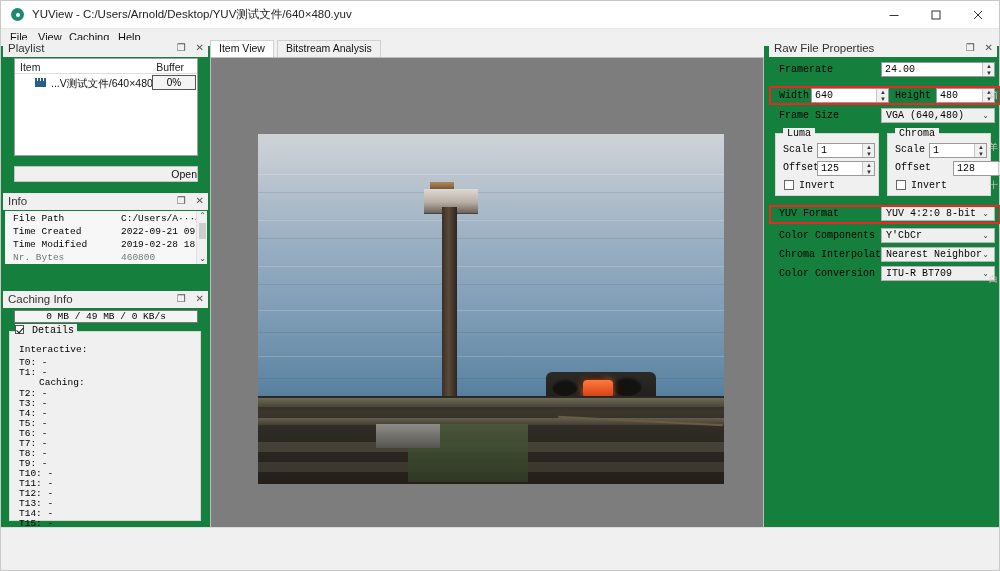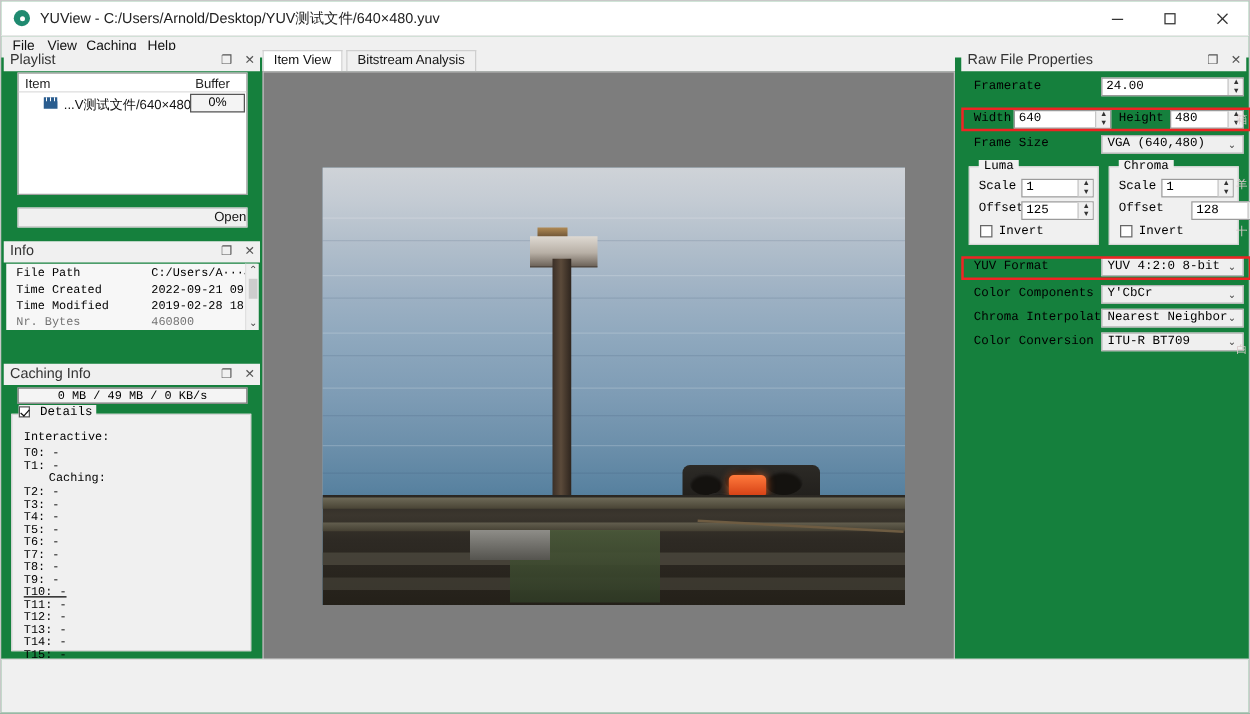--- a/index.html
+++ b/index.html
@@ -277,21 +277,21 @@
     <div class="cacheline mono" style="top:76px;">T1: -</div>
     <div class="cacheline mono" style="top:86px;margin-left:20px;">Caching:</div>
     <div class="cacheline mono" style="top:97px;">T2: -</div>
     <div class="cacheline mono" style="top:107px;">T3: -</div>
     <div class="cacheline mono" style="top:117px;">T4: -</div>
     <div class="cacheline mono" style="top:127px;">T5: -</div>
     <div class="cacheline mono" style="top:137px;">T6: -</div>
     <div class="cacheline mono" style="top:147px;">T7: -</div>
     <div class="cacheline mono" style="top:157px;">T8: -</div>
     <div class="cacheline mono" style="top:167px;">T9: -</div>
-    <div class="cacheline mono" style="top:177px;text-decoration:underline;">T10: -</div>
+    <div class="cacheline mono" style="top:177px;">T10: -</div>
     <div class="cacheline mono" style="top:187px;">T11: -</div>
     <div class="cacheline mono" style="top:197px;">T12: -</div>
     <div class="cacheline mono" style="top:207px;">T13: -</div>
     <div class="cacheline mono" style="top:217px;">T14: -</div>
     <div class="cacheline mono" style="top:227px;">T15: -</div>
     <div class="cacheline mono" style="top:237px;">T16: -</div>
   </div>
 
   <div id="center">
     <div id="tabbar">

